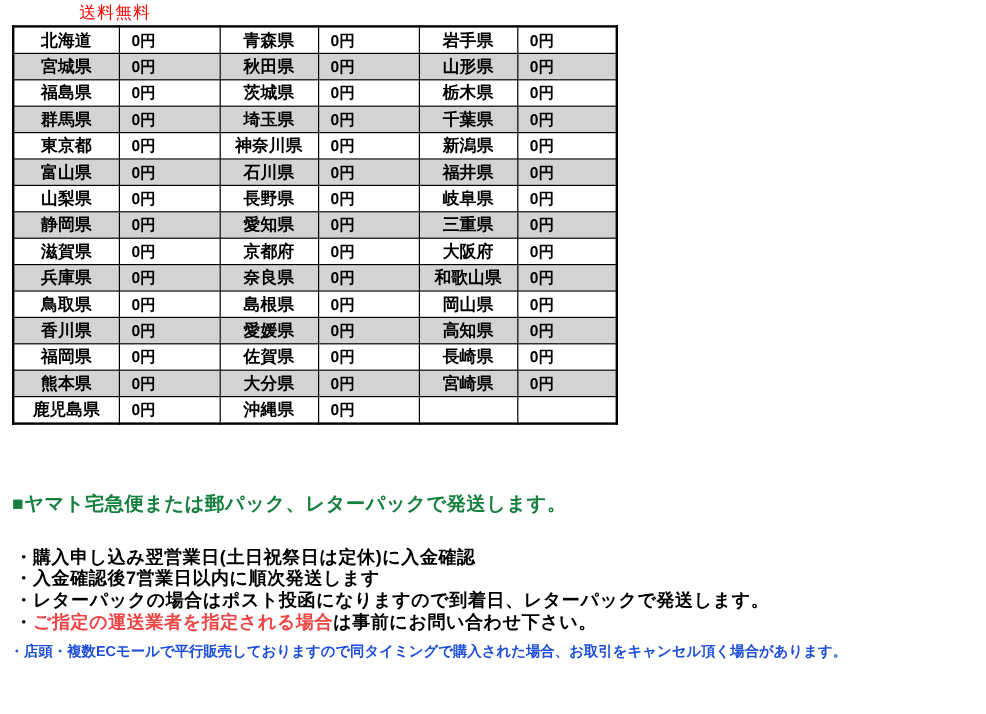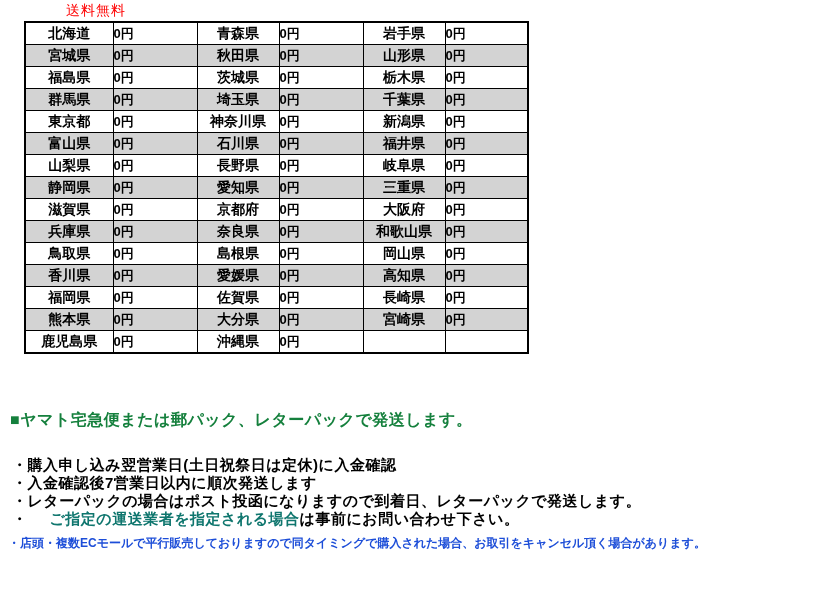--- a/index.html
+++ b/index.html
@@ -19,21 +19,21 @@
     position: absolute;
     left: 66px;
     top: 2px;
     font-size: 14px;
     font-weight: 500;
     color: #ff0000;
     letter-spacing: 1px;
   }
   table.fee-table {
     position: absolute;
-    left: 24px;
+    left: 10px;
     top: 21px;
     width: 503px;
     border-collapse: collapse;
     table-layout: fixed;
     border: 2px solid #000000;
   }
   table.fee-table td {
     border: 1px solid #000000;
     height: 21px;
     padding: 0;
@@ -42,20 +42,21 @@
     color: #000000;
     white-space: nowrap;
     overflow: hidden;
     vertical-align: middle;
   }
   table.fee-table td.pref {
     text-align: center;
   }
   table.fee-table td.fee {
     text-align: left;
+    padding-left: 10px;
     font-size: 13px;
   }
   table.fee-table tr:nth-child(even) td {
     background: #d3d3d3;
   }
   .note-method {
     position: absolute;
     left: 10px;
     top: 410px;
     font-size: 16px;
@@ -67,21 +68,21 @@
     position: absolute;
     left: 12px;
     top: 456px;
     font-size: 15px;
     font-weight: bold;
     color: #000000;
     line-height: 18px;
     letter-spacing: 0.5px;
   }
   .bullet-line { white-space: nowrap; }
-  .red-part { color: #0f766e; margin-left: 22px; }
+  .red-part { color: #ef4444; }
   .fine-print {
     position: absolute;
     left: 8px;
     top: 535px;
     font-size: 12px;
     font-weight: bold;
     color: #1d4ed8;
     white-space: nowrap;
     letter-spacing: 0px;
   }

